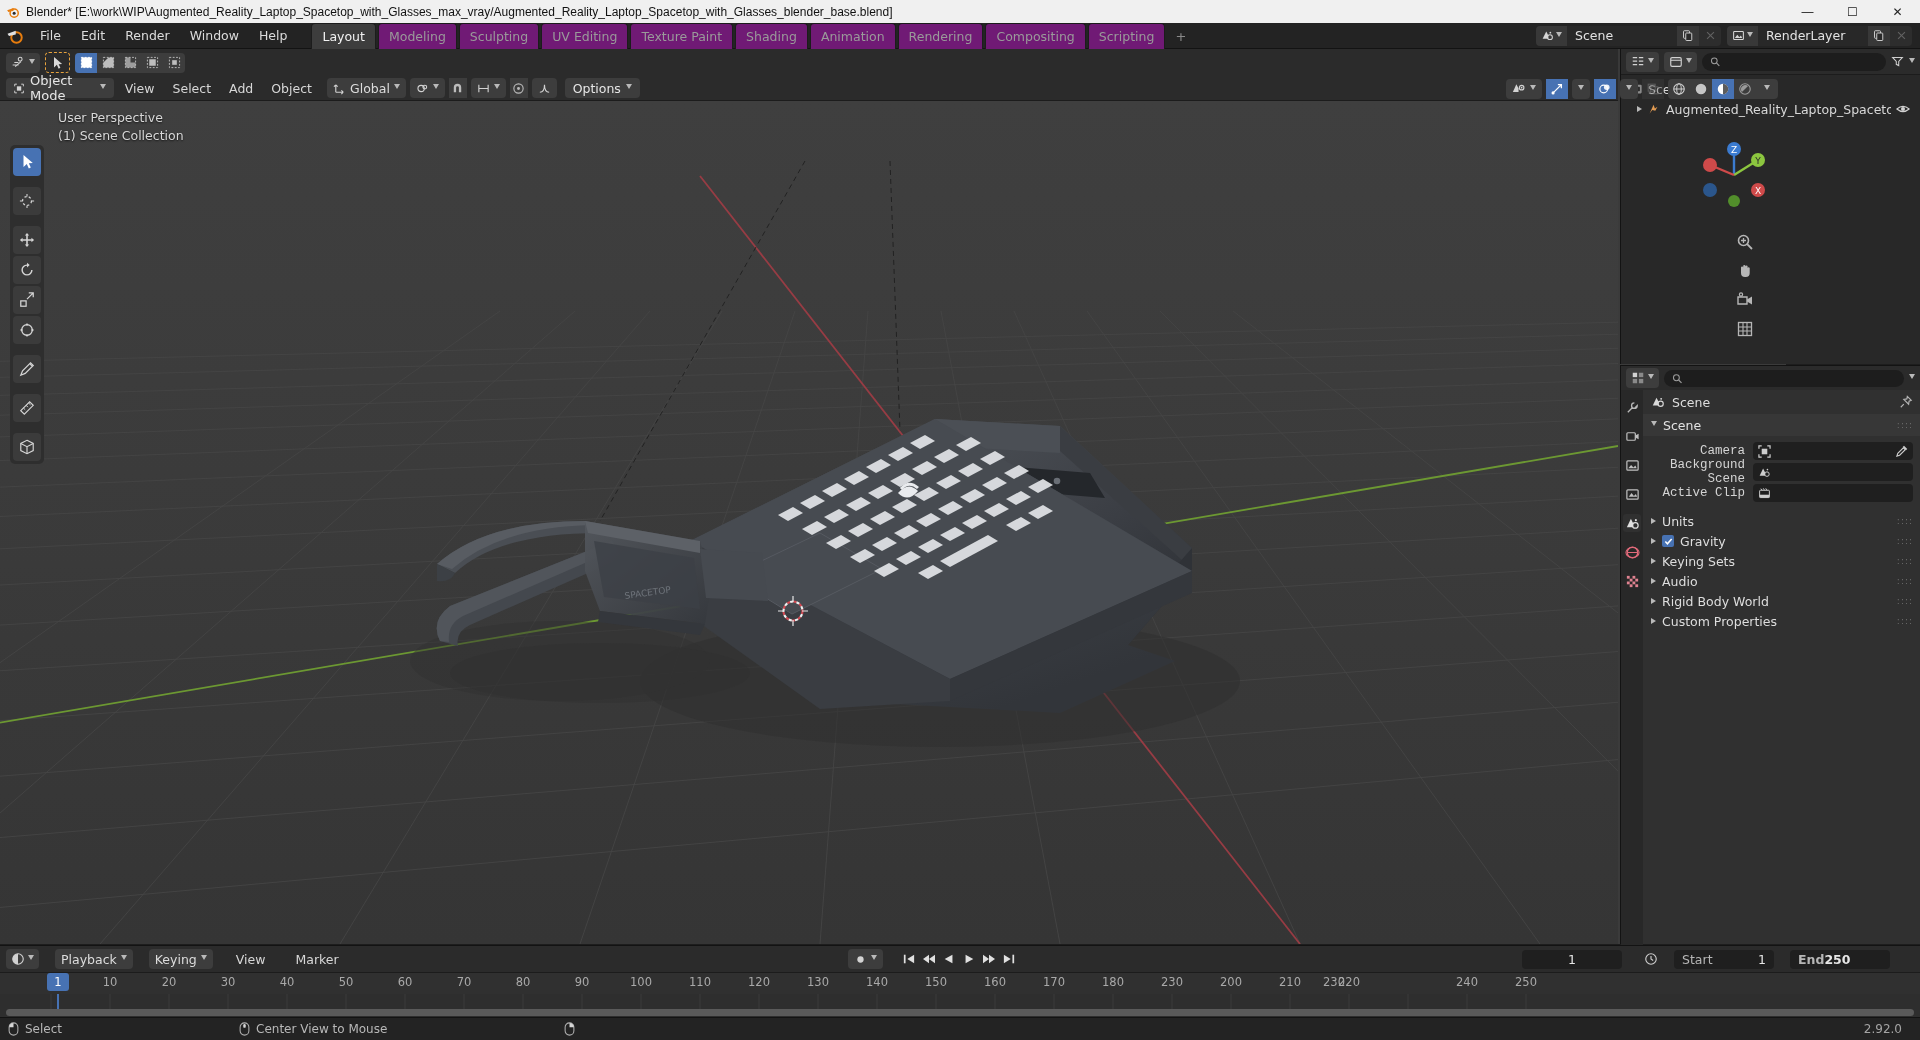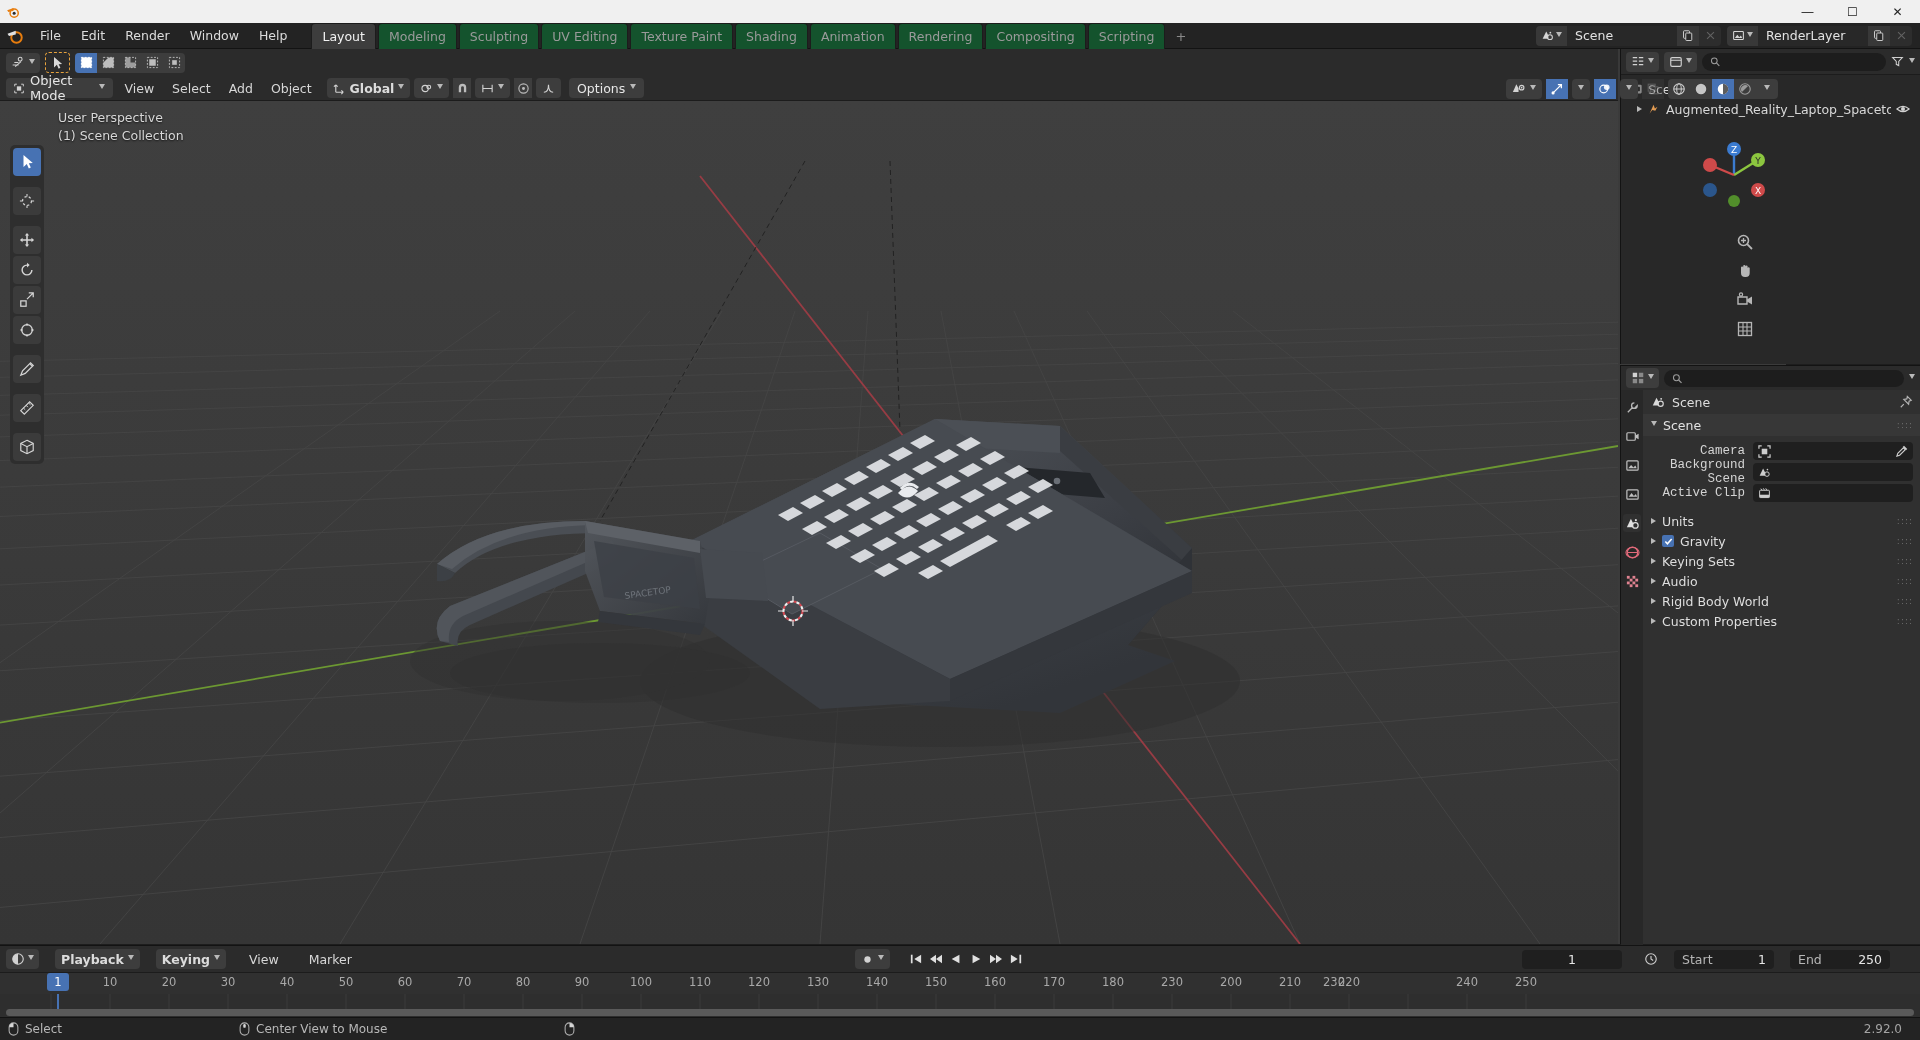--- a/index.html
+++ b/index.html
@@ -33,21 +33,21 @@
     border-bottom:1px solid #131313;
   }
   .blender-logo { width:30px; display:flex; align-items:center; justify-content:center; }
   .menu-item {
     padding:3px 10px; font-size:12.5px; color:#dcdcdc; border-radius:3px;
     white-space:nowrap;
   }
   .ws-tabs { display:flex; align-items:flex-end; height:26px; margin-left:14px; }
   .ws-tab {
     padding:5px 10px 5px 10px; font-size:12.5px; color:#9a9a9a;
-    background:#14532d; margin-right:2px; border-radius:4px 4px 0 0;
+    background:#701a75; margin-right:2px; border-radius:4px 4px 0 0;
     border:1px solid #1c1c1c; border-bottom:none; white-space:nowrap;
   }
   .ws-tab.active { background:#3d3d3d; color:#f2f2f2; }
   .ws-add { padding:5px 8px; color:#8a8a8a; font-size:13px; }
 
   .topbar-right { margin-left:auto; display:flex; align-items:center; gap:6px; padding-right:8px; }
   .id-block { display:flex; align-items:center; height:20px; background:#282828; border-radius:4px; overflow:hidden; }
   .id-icon { display:flex; align-items:center; gap:2px; padding:0 5px; height:20px; background:#383838; }
   .id-name { padding:0 10px 0 8px; font-size:12.5px; color:#e2e2e2; height:20px; display:flex; align-items:center; min-width:110px; background:#282828; }
   .id-btn { width:22px; height:20px; display:flex; align-items:center; justify-content:center; background:#383838; }
@@ -68,21 +68,21 @@
     background:#2b2b2b; display:flex; align-items:center; padding:0 6px; gap:4px;
     border-bottom:1px solid #1c1c1c; z-index:20;
   }
   .editor-type { display:flex; align-items:center; gap:3px; background:#3d3d3d; border-radius:4px; padding:2px 5px; height:20px; }
   .tool-sel { border:1px dashed #e8a33d; border-radius:4px; padding:1px 5px; height:21px; display:flex; align-items:center; }
   .seg-group { display:flex; background:#3d3d3d; border-radius:4px; overflow:hidden; height:20px; }
   .seg { width:22px; height:20px; display:flex; align-items:center; justify-content:center; }
   .seg.on { background:#4772b3; }
   .mode-drop { display:flex; align-items:center; gap:6px; background:#3d3d3d; border-radius:4px; padding:0 8px; height:20px; }
   .hmenu { padding:2px 7px; font-size:12.5px; color:#d7d7d7; border-radius:3px; }
-  .pill { display:flex; align-items:center; gap:4px; background:#3d3d3d; border-radius:4px; padding:0 6px; height:20px; font-size:12.5px; color:#dcdcdc;font-weight:bold; }
+  .pill { display:flex; align-items:center; gap:4px; background:#3d3d3d; border-radius:4px; padding:0 6px; height:20px; font-size:12.5px; color:#dcdcdc; }
   .icon-btn { width:22px; height:20px; display:flex; align-items:center; justify-content:center; background:#3d3d3d; }
   .icon-btn.on { background:#4772b3; }
   .opt-btn { background:#3d3d3d; border-radius:4px; padding:0 8px; height:20px; display:flex; align-items:center; gap:5px; font-size:12.5px; }
 
   
   .vp-canvas { position:absolute; inset:52px 0 0 0; background:#3b3b3b; overflow:hidden; }
   .vp-overlay-text {
     position:absolute; top:8px; left:58px; font-size:12.5px; color:#d8d8d8;
     text-shadow:0 1px 2px rgba(0,0,0,.7); line-height:18px; z-index:6;
   }
@@ -168,20 +168,21 @@
 <div class="app">
 
   <div class="titlebar">
     <span class="tb-icon">
       <svg width="14" height="14" viewBox="0 0 24 24">
         <circle cx="14" cy="14" r="7" fill="none" stroke="#e87d0d" stroke-width="2.6"></circle>
         <circle cx="14" cy="14" r="2.6" fill="#2a2a2a"></circle>
         <path d="M2 9 L13 5 L13 10 L4 12 Z" fill="#e87d0d"></path>
       </svg>
     </span>
+    <span class="tb-text">Blender* [E:\work\WIP\Augmented_Reality_Laptop_Spacetop_with_Glasses_max_vray/Augmented_Reality_Laptop_Spacetop_with_Glasses_blender_base.blend]</span>
     <div class="tb-buttons">
       <div class="tb-btn">—</div>
       <div class="tb-btn">☐</div>
       <div class="tb-btn close">✕</div>
     </div>
   </div>
 
   <div class="topbar">
     <span class="blender-logo">
       <svg width="18" height="18" viewBox="0 0 24 24">
@@ -1038,21 +1039,21 @@
       <span style="display:flex;align-items:center;gap:4px;margin-left:6px;">
         <svg width="14" height="14" viewBox="0 0 16 16">
             <circle cx="8" cy="8" r="6" fill="none" stroke="#cfcfcf" stroke-width="1.3"></circle>
             <path d="M8 4.5 V8 L10.5 9.6" stroke="#cfcfcf" stroke-width="1.3" fill="none"></path>
           </svg>
       </span>
       <span class="tl-num" style="width:100px;display:flex;justify-content:space-between;padding:0 8px;">
         <span style="color:#b6b6b6">Start</span>
         <span>1</span>
       </span>
-      <span class="tl-num" style="width:100px;display:flex;justify-content:space-between;padding:0 8px;">
+      <span class="tl-num" style="width:100px;display:flex;justify-content:flex-start;padding:0 8px;font-weight:bold;">
         <span style="color:#b6b6b6">End</span>
         <span>250</span>
       </span>
       <span style="width:8px"></span>
     </div>
 
     <div class="tl-ruler">
       <span class="tl-tick" style="left:110px">10</span>
       <span class="tl-tick" style="left:169px">20</span>
       <span class="tl-tick" style="left:228px">30</span>

